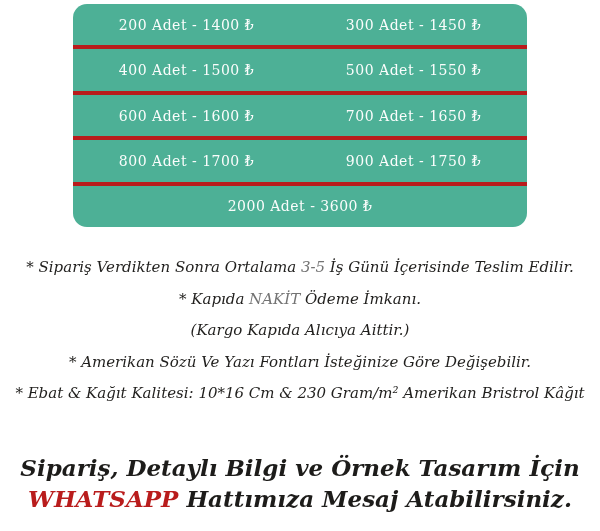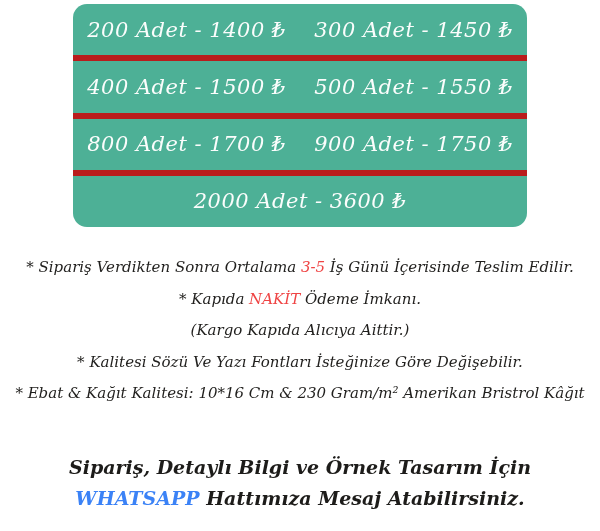--- a/index.html
+++ b/index.html
@@ -20,101 +20,104 @@
     position: absolute;
     left: 73px; top: 4px;
     width: 454px; height: 223px;
     background: #4db096;
     border-radius: 14px;
     overflow: hidden;
     display: flex;
     flex-direction: column;
   }
   .price-row { flex: 1; display: flex; }
-  .price-row + .price-row { border-top: 6px solid #b91c1c; }
+  .price-row + .price-row { border-top: 4px solid #b91c1c; }
   .price-cell {
     flex: 1;
     display: flex;
     align-items: center;
     justify-content: center;
     color: #fbfdfc;
-    font-size: 21px;
+    font-size: 14px;
     letter-spacing: 0.5px;
     font-family: "DejaVu Serif", "DejaVu Sans", serif;
     white-space: nowrap;
-    font-style: italic;
   }
 
   
   .notes {
     position: absolute;
     left: 0; top: 252px;
     width: 600px;
     text-align: center;
     font-style: italic;
     font-size: 15px;
     color: #201f1d;
   }
   .note-line {
     height: 31.5px;
     line-height: 31.5px;
     white-space: nowrap;
   }
-  .hl-red { color: #ef4444; }
+  .hl-red { color: #737373; }
 
   
   .footer {
     position: absolute;
     left: 0; top: 452px;
     width: 600px;
     text-align: center;
     font-style: italic;
     font-weight: bold;
-    font-size: 19px;
+    font-size: 23px;
     color: #1d1c1a;
   }
   .footer-line {
     height: 31px;
     line-height: 31px;
     white-space: nowrap;
   }
-  .hl-green { color: #3b82f6; }
+  .hl-green { color: #b91c1c; }
 </style>
 </head>
 <body>
 
 <div class="canvas">
 
   <div class="price-table">
     <div class="price-row">
       <div class="price-cell">200 Adet - 1400 ₺</div>
       <div class="price-cell">300 Adet - 1450 ₺</div>
     </div>
     <div class="price-row">
       <div class="price-cell">400 Adet - 1500 ₺</div>
       <div class="price-cell">500 Adet - 1550 ₺</div>
+    </div>
+    <div class="price-row">
+      <div class="price-cell">600 Adet - 1600 ₺</div>
+      <div class="price-cell">700 Adet - 1650 ₺</div>
     </div>
     <div class="price-row">
       <div class="price-cell">800 Adet - 1700 ₺</div>
       <div class="price-cell">900 Adet - 1750 ₺</div>
     </div>
     <div class="price-row">
       <div class="price-cell">2000 Adet - 3600 ₺</div>
     </div>
   </div>
 
   <div class="notes">
     <div class="note-line">
       <span>* Sipariş Verdikten Sonra Ortalama </span><span class="hl-red">3-5</span><span> İş Günü İçerisinde Teslim Edilir.</span>
     </div>
     <div class="note-line">
       <span>* Kapıda </span><span class="hl-red">NAKİT</span><span> Ödeme İmkanı.</span>
     </div>
     <div class="note-line">(Kargo Kapıda Alıcıya Aittir.)</div>
-    <div class="note-line">* Kalitesi Sözü Ve Yazı Fontları İsteğinize Göre Değişebilir.</div>
+    <div class="note-line">* Amerikan Sözü Ve Yazı Fontları İsteğinize Göre Değişebilir.</div>
     <div class="note-line">* Ebat &amp; Kağıt Kalitesi: 10*16 Cm &amp; 230 Gram/m² Amerikan Bristrol Kâğıt</div>
   </div>
 
   <div class="footer">
     <div class="footer-line">Sipariş, Detaylı Bilgi ve Örnek Tasarım İçin</div>
     <div class="footer-line">
       <span class="hl-green">WHATSAPP</span><span> Hattımıza Mesaj Atabilirsiniz.</span>
     </div>
   </div>
 

